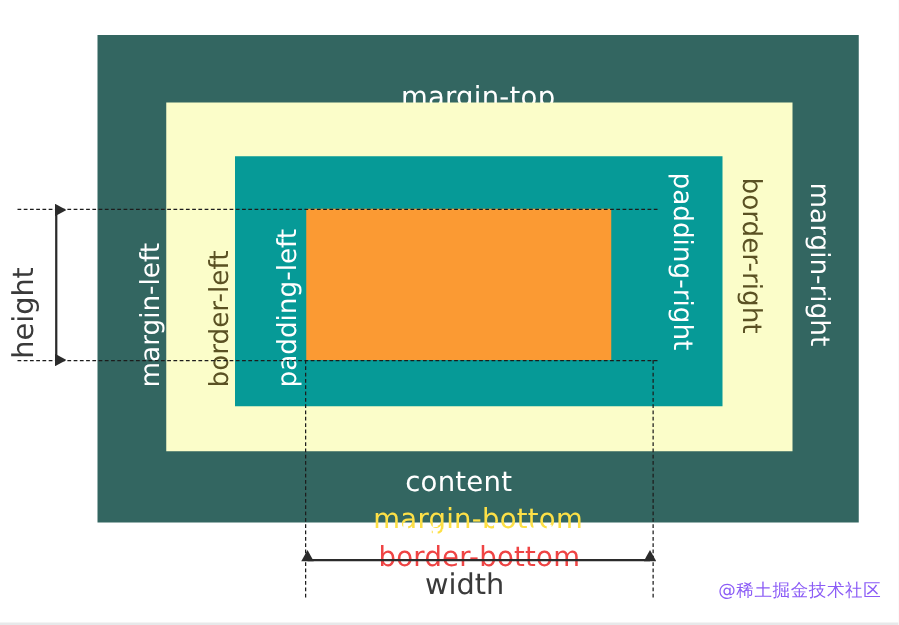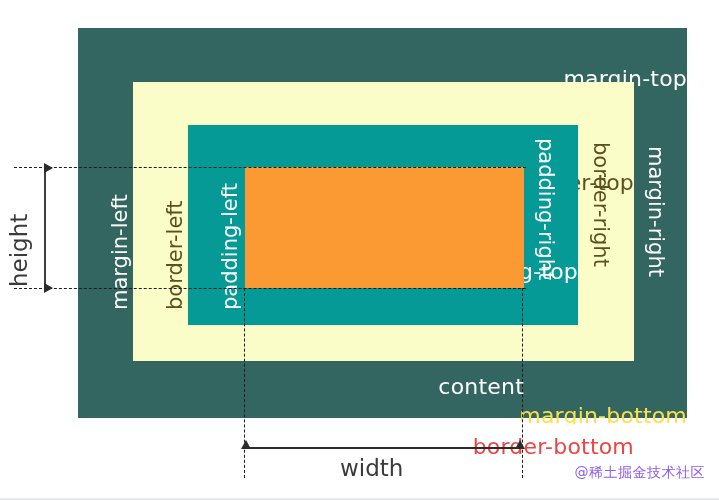--- a/index.html
+++ b/index.html
@@ -33,31 +33,31 @@
     width: 501px; height: 279px;
     background: #fbfdc9;
   }
   #padding-box {
     left: 188px; top: 125px;
     width: 390px; height: 200px;
     background: #069a97;
   }
   #content-box {
     left: 245px; top: 167px;
-    width: 279px; height: 121px;
+    width: 244px; height: 121px;
     background: #fb9a33;
     padding-left: 11px;
   }
 
   
   .h-label {
     position: absolute;
     left: 0;
     width: 100%;
-    text-align: right;
+    text-align: center;
     white-space: nowrap;
     font-weight: 400;
     letter-spacing: 0.2px;
   }
   .lbl-margin-top    { top: 38px;  font-size: 22px; color: #ffffff; }
   .lbl-border-top    { top: 88px;  font-size: 22px; color: #5a5123; }
   .lbl-padding-top   { top: 134px; font-size: 22px; color: #ffffff; }
   .lbl-content       { top: 207px; font-size: 22px; color: #ffffff; }
   .lbl-padding-bot   { top: 291px; font-size: 22px; color: #ffffff; font-weight: bold; }
   .lbl-border-bot    { top: 352px; font-size: 22px; color: #ef4444; }

